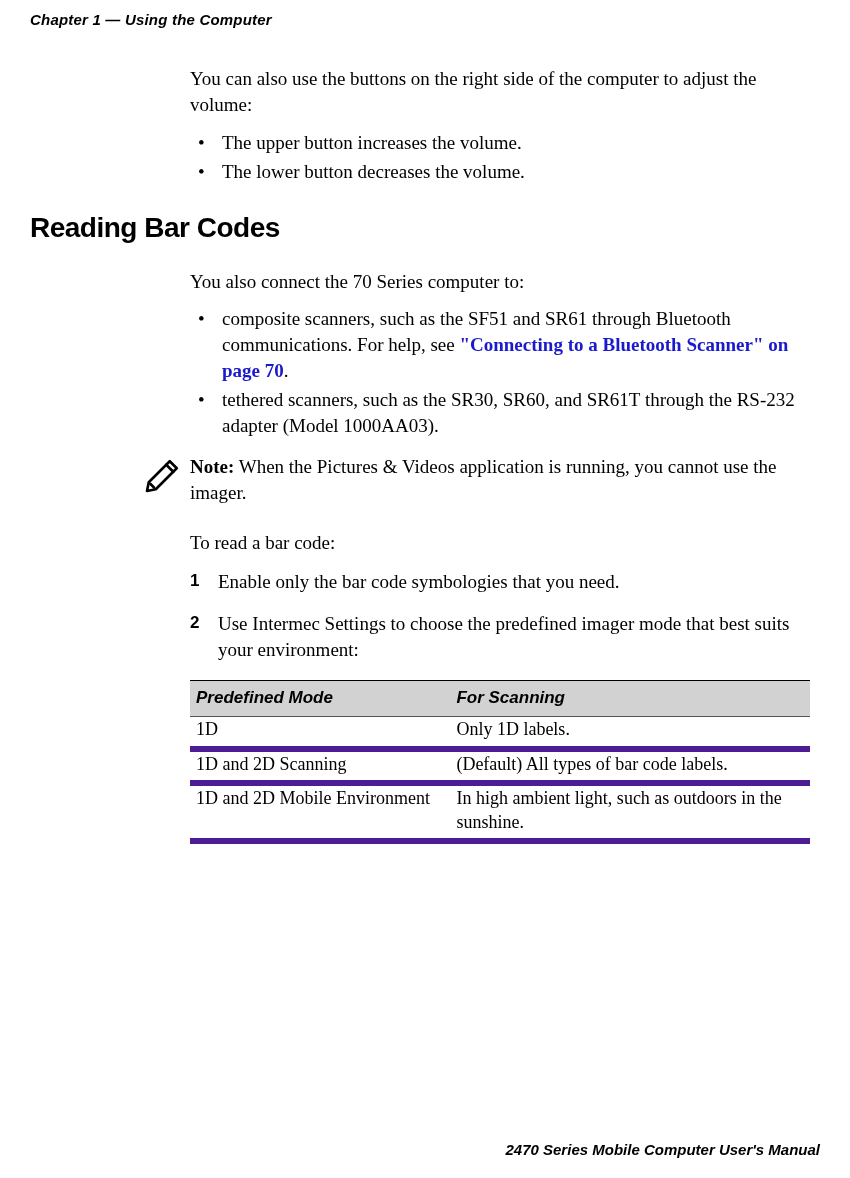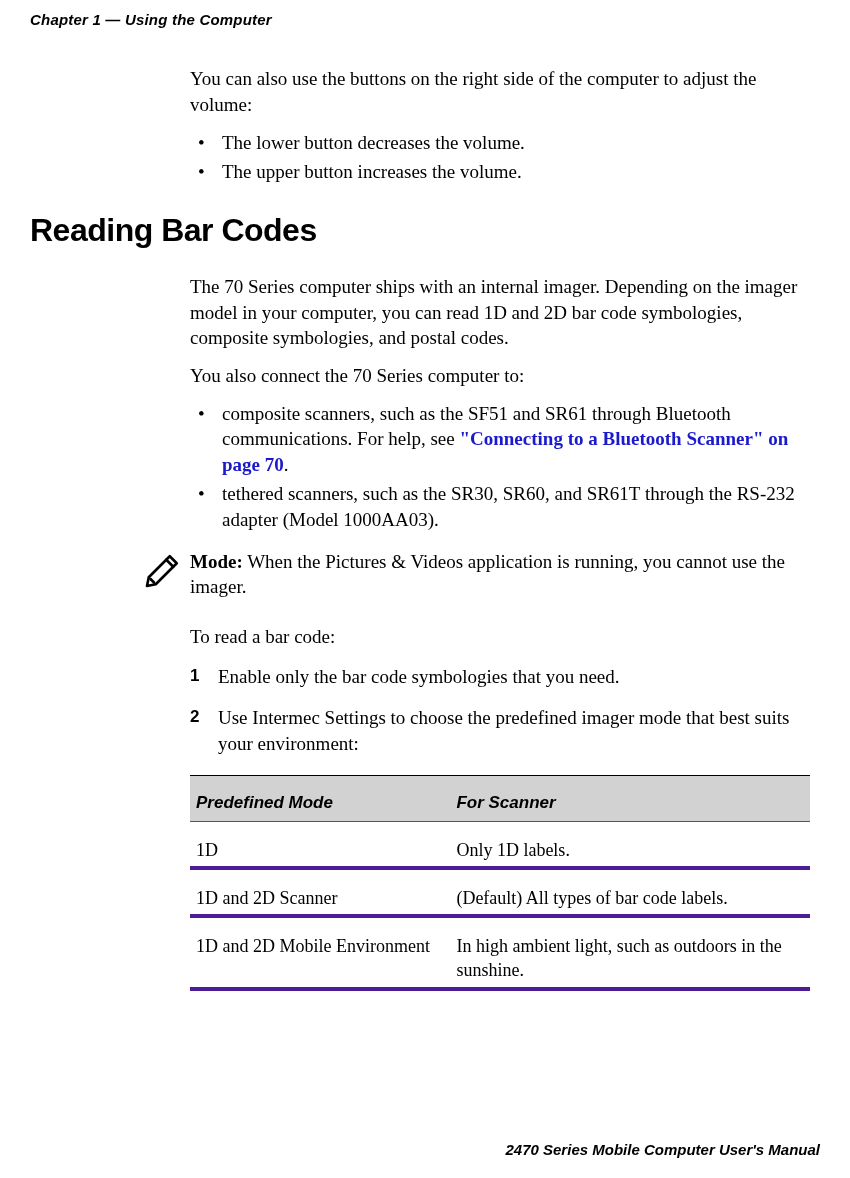--- a/index.html
+++ b/index.html
@@ -48,21 +48,21 @@
   ul.bullets li::before {
     content: "•";
     position: absolute;
     left: 8px;
     top: 0;
     font-size: 19px;
   }
   h1.section {
     font-family: "Arial Black", Arial, sans-serif;
     font-weight: 900;
-    font-size: 32px;
+    font-size: 28px;
     margin: 24px 0 22px -160px;
     letter-spacing: -0.5px;
   }
   .link {
     color: #1a1acc;
     font-weight: bold;
   }
   .note-row {
     display: flex;
     align-items: flex-start;
@@ -102,28 +102,28 @@
     margin-top: 18px;
     font-size: 18px;
   }
   table.modes th {
     text-align: left;
     background: #d2d2d2;
     font-family: "Arial Black", Arial, sans-serif;
     font-weight: 900;
     font-style: italic;
     font-size: 17px;
-    padding: 16px 8px 6px 6px;
+    padding: 6px 8px 6px 6px;
     border-top: 1.5px solid #000;
     border-bottom: 1px solid #555;
   }
   table.modes td {
-    padding: 16px 8px 4px 6px;
+    padding: 0 8px 4px 6px;
     vertical-align: top;
-    border-bottom: 4px solid #4c1d95;
+    border-bottom: 6px solid #4c1d95;
   }
   table.modes td.col1 { width: 42%; }
   .footer {
     position: absolute;
     left: 30px;
     right: 30px;
     bottom: 18px;
     display: flex;
     justify-content: flex-end;
     font-family: "Arial Black", Arial, sans-serif;
@@ -135,27 +135,26 @@
 </head>
 <body>
 
 <div class="page">
   <div class="running-head">Chapter 1 — Using the Computer</div>
 
   <div class="body-col">
     <p>You can also use the buttons on the right side of the computer to adjust the volume:</p>
 
     <ul class="bullets">
+      <li>The upper button increases the volume.</li>
       <li>The lower button decreases the volume.</li>
-      <li>The upper button increases the volume.</li>
     </ul>
 
     <h1 class="section">Reading Bar Codes</h1>
 
-    <p>The 70 Series computer ships with an internal imager. Depending on the imager model in your computer, you can read 1D and 2D bar code symbologies, composite symbologies, and postal codes.</p>
 
     <p>You also connect the 70 Series computer to:</p>
 
     <ul class="bullets">
       <li>
         <span>composite scanners, such as the SF51 and SR61 through Bluetooth communications. For help, see </span><span class="link">"Connecting to a Bluetooth Scanner" on page 70</span><span>.</span>
       </li>
       <li>tethered scanners, such as the SR30, SR60, and SR61T through the RS-232 adapter (Model 1000AA03).</li>
     </ul>
 
@@ -163,51 +162,51 @@
       <div class="note-icon">
         <svg viewBox="0 0 48 48" width="42" height="42">
           <g fill="none" stroke="#000" stroke-width="3" stroke-linecap="round" stroke-linejoin="round">
             <path d="M34 6 L42 14 L18 38 L8 40 L10 30 Z"></path>
             <path d="M30 10 L38 18"></path>
             <path d="M12 32 L16 36"></path>
           </g>
         </svg>
       </div>
       <div class="note-text">
-        <span class="lbl">Mode:</span><span>  When the Pictures &amp; Videos application is running, you cannot use the imager.</span>
+        <span class="lbl">Note:</span><span>  When the Pictures &amp; Videos application is running, you cannot use the imager.</span>
       </div>
     </div>
 
     <p>To read a bar code:</p>
 
     <ol class="steps">
       <li>
         <span class="num">1</span>
         <span>Enable only the bar code symbologies that you need.</span>
       </li>
       <li>
         <span class="num">2</span>
         <span>Use Intermec Settings to choose the predefined imager mode that best suits your environment:</span>
       </li>
     </ol>
 
     <table class="modes">
       <thead>
         <tr>
           <th>Predefined Mode</th>
-          <th>For Scanner</th>
+          <th>For Scanning</th>
         </tr>
       </thead>
       <tbody>
         <tr>
           <td class="col1">1D</td>
           <td>Only 1D labels.</td>
         </tr>
         <tr>
-          <td class="col1">1D and 2D Scanner</td>
+          <td class="col1">1D and 2D Scanning</td>
           <td>(Default) All types of bar code labels.</td>
         </tr>
         <tr>
           <td class="col1">1D and 2D Mobile Environment</td>
           <td>In high ambient light, such as outdoors in the sunshine.</td>
         </tr>
       </tbody>
     </table>
   </div>
 

